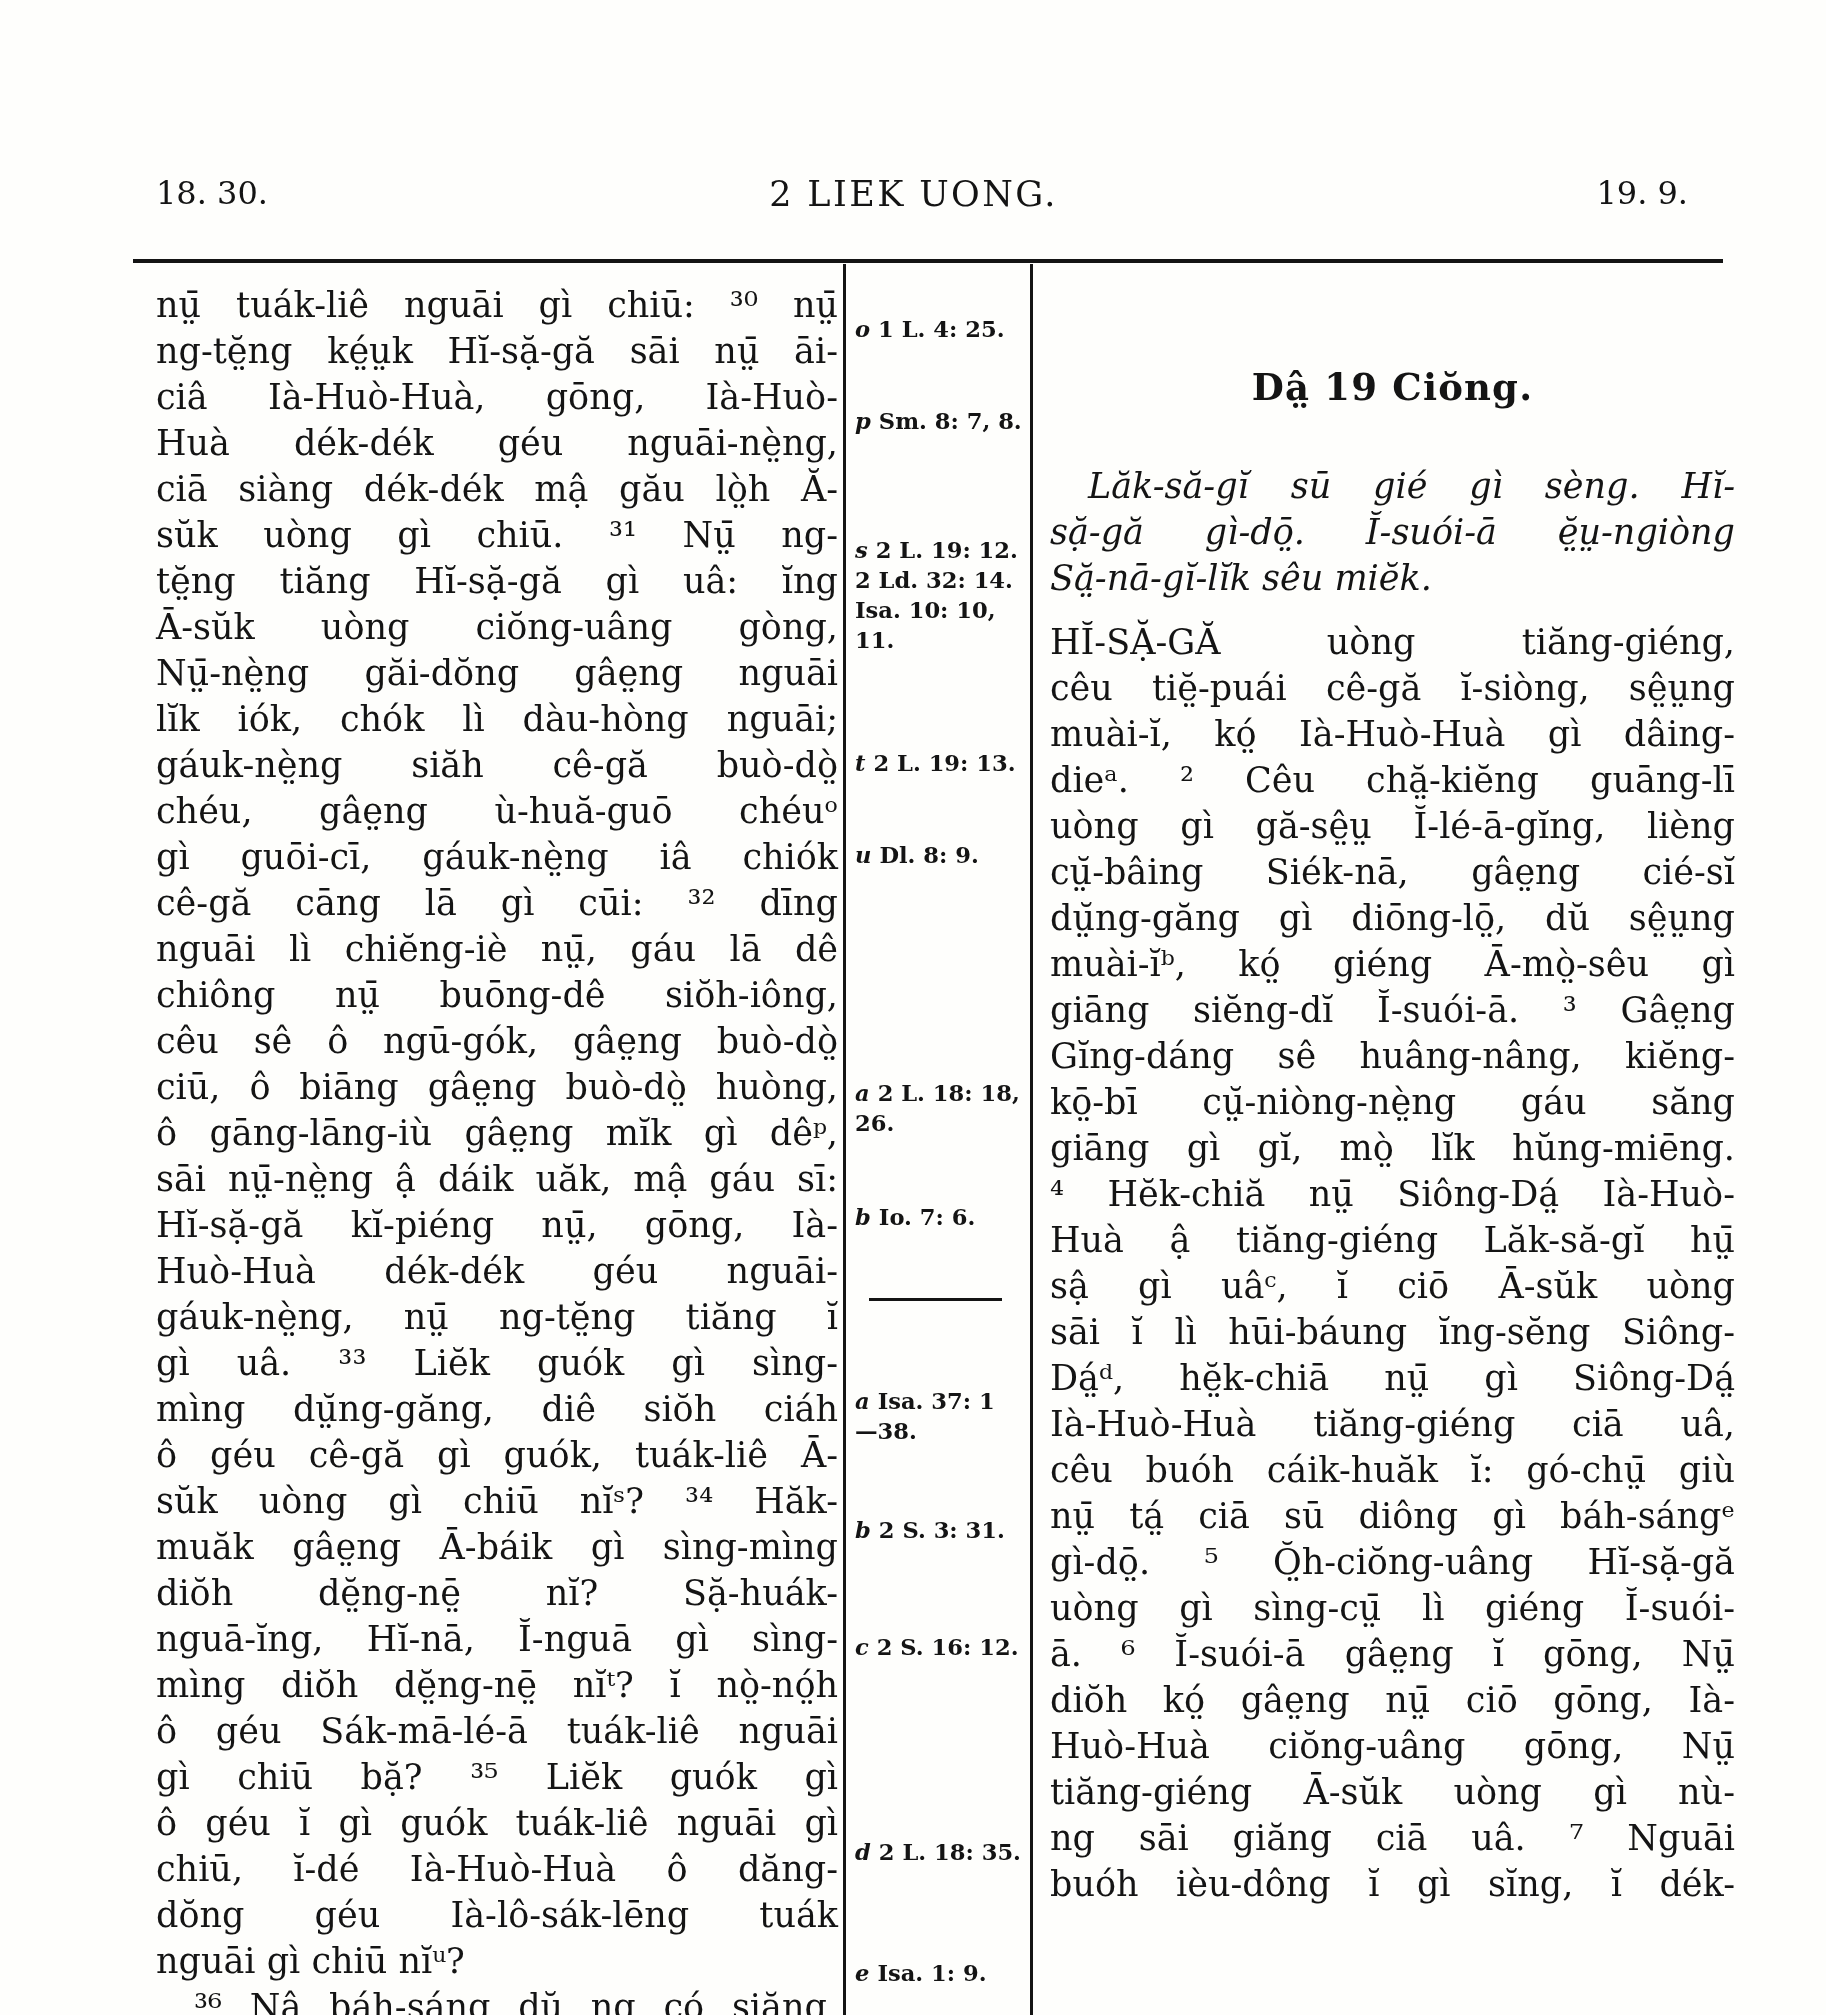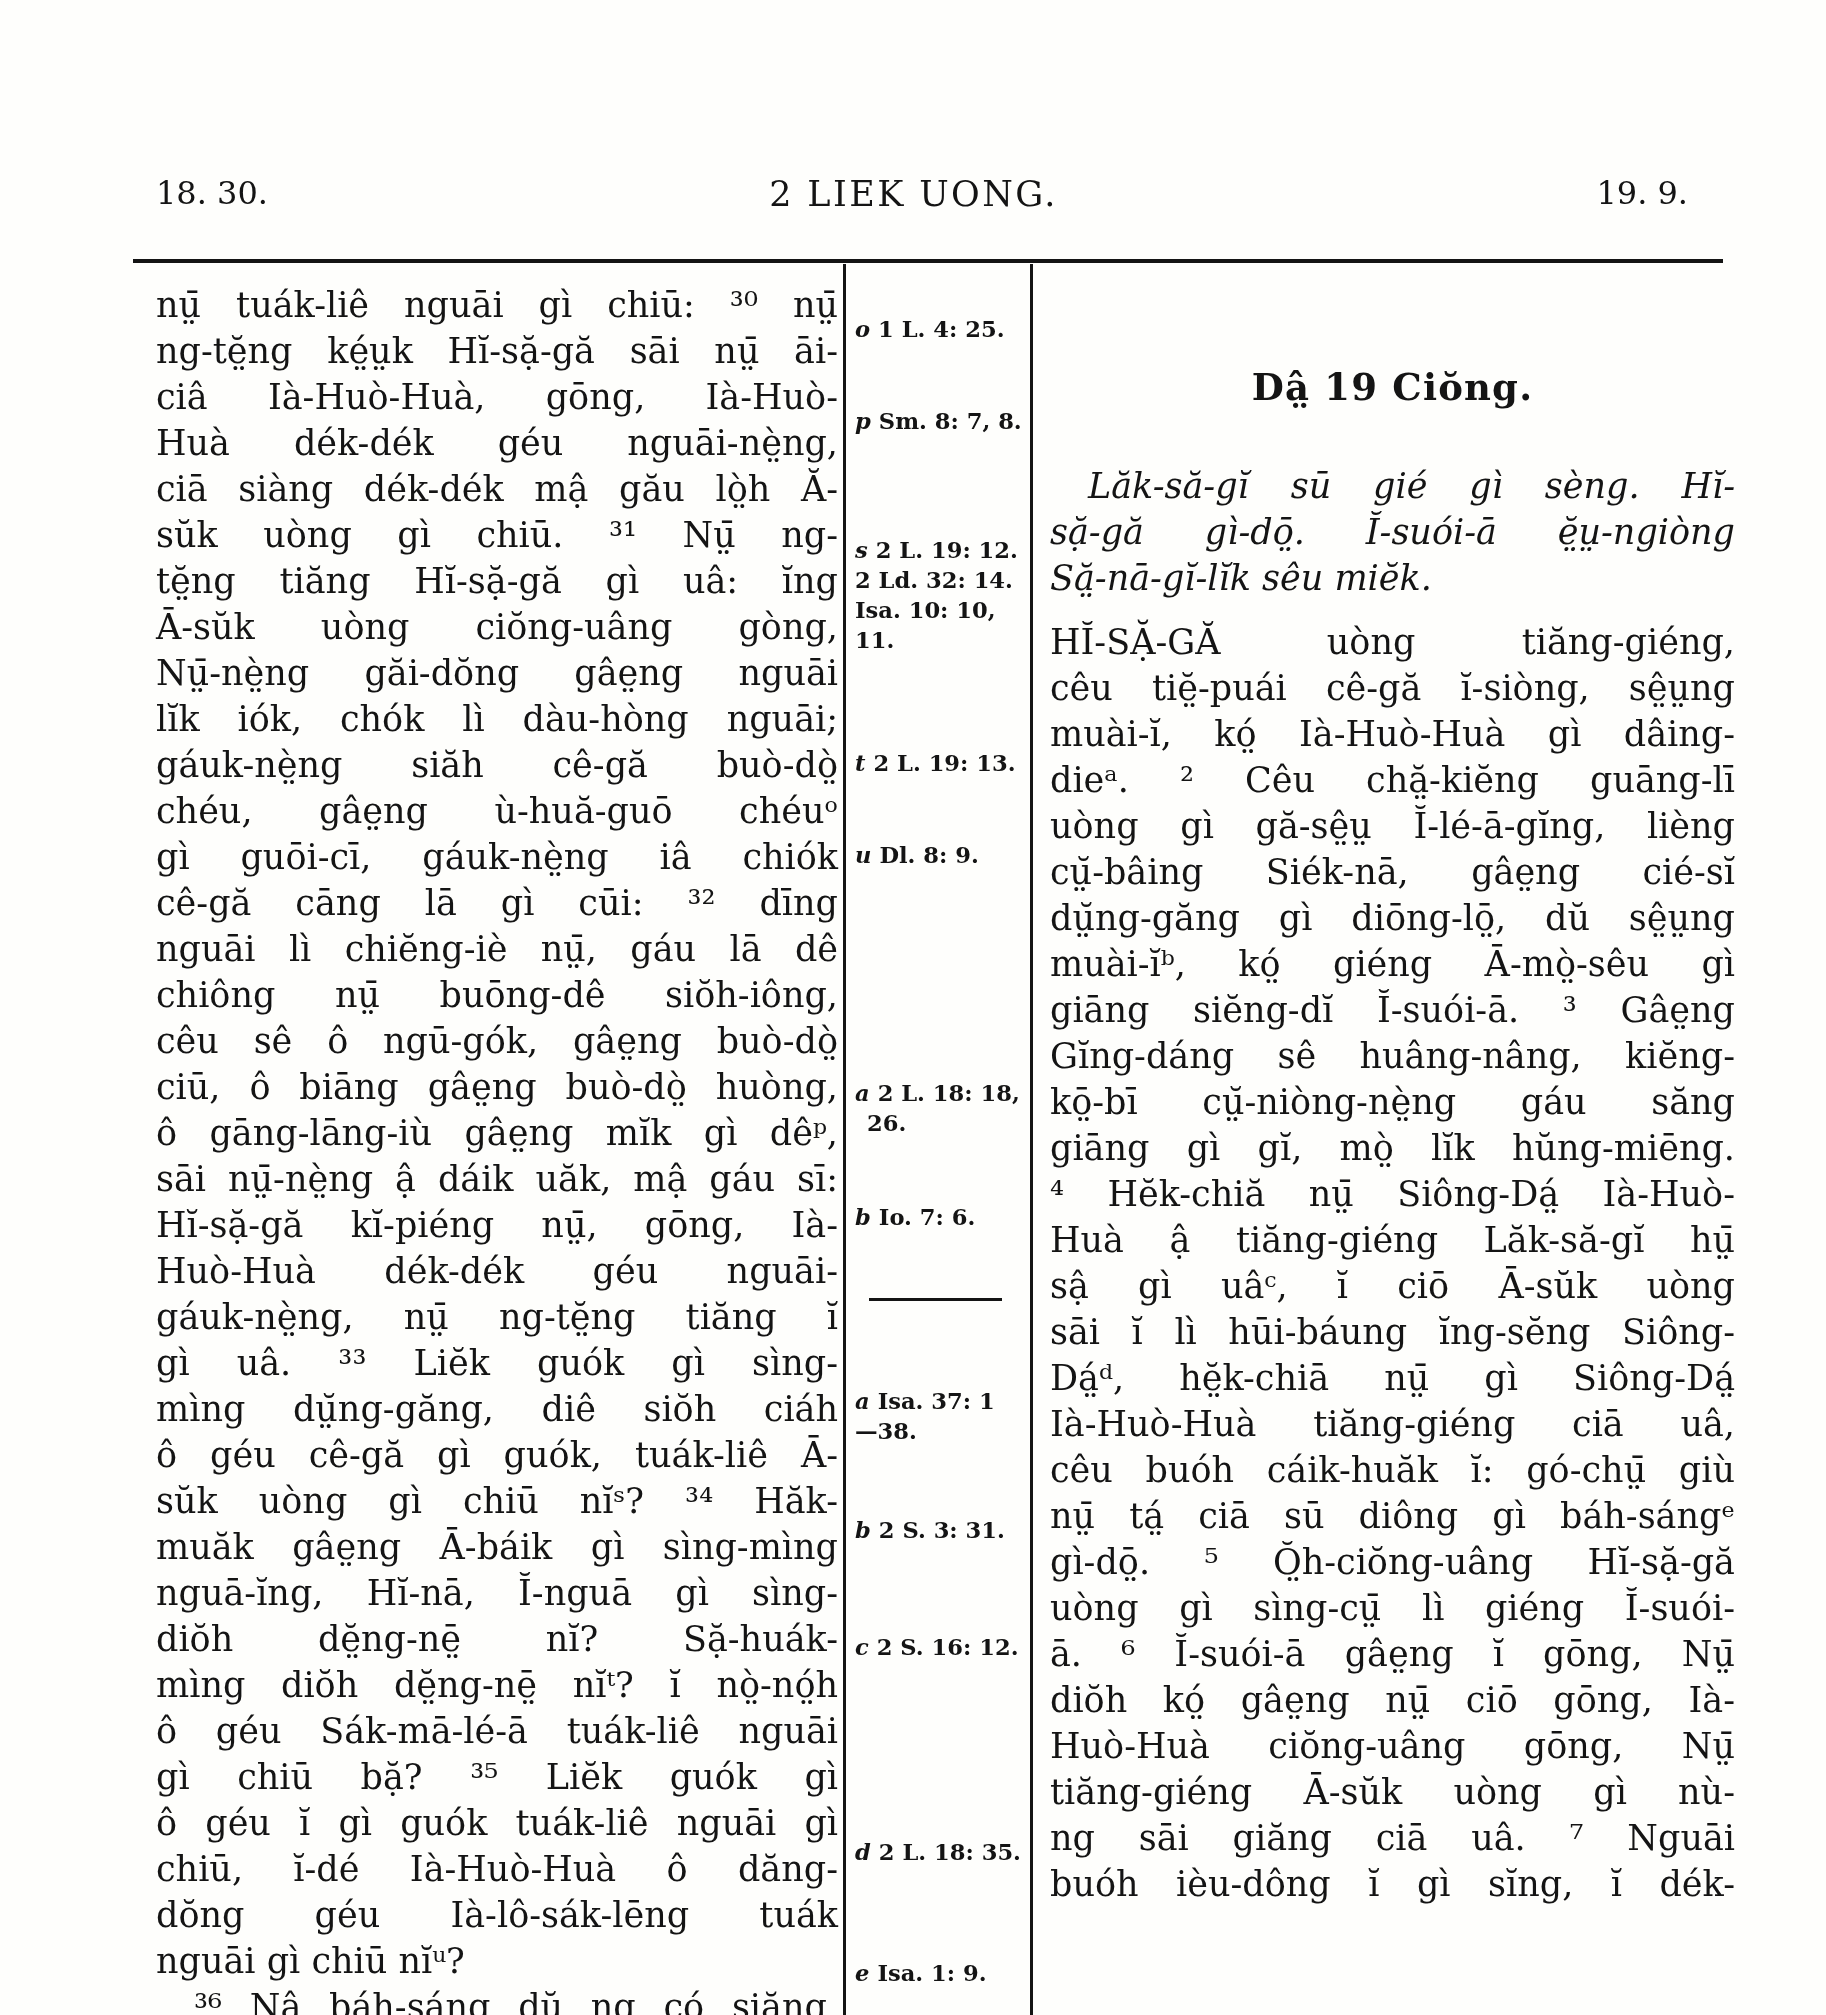--- a/index.html
+++ b/index.html
@@ -66,43 +66,43 @@
       <div class="tline">ô gāng-lāng-iù gâe̤ng mĭk gì dêᵖ,</div>
       <div class="tline">sāi nṳ̄-nè̤ng ậ dáik uăk, mậ gáu sī:</div>
       <div class="tline">Hĭ-sặ-gă kĭ-piéng nṳ̄, gōng, Ià-</div>
       <div class="tline">Huò-Huà dék-dék géu nguāi-</div>
       <div class="tline">gáuk-nè̤ng, nṳ̄ ng-tĕ̤ng tiăng ĭ</div>
       <div class="tline">gì uâ. ³³ Liĕk guók gì sìng-</div>
       <div class="tline">mìng dṳ̆ng-găng, diê siŏh ciáh</div>
       <div class="tline">ô géu cê-gă gì guók, tuák-liê Ā-</div>
       <div class="tline">sŭk uòng gì chiū nĭˢ? ³⁴ Hăk-</div>
       <div class="tline">muăk gâe̤ng Ā-báik gì sìng-mìng</div>
+      <div class="tline">diŏh dĕ̤ng-nē̤ nĭ? Sặ-huák-</div>
       <div class="tline">nguā-ĭng, Hĭ-nā, Ĭ-nguā gì sìng-</div>
-      <div class="tline">diŏh dĕ̤ng-nē̤ nĭ? Sặ-huák-</div>
       <div class="tline">mìng diŏh dĕ̤ng-nē̤ nĭᵗ? ĭ nò̤-nó̤h</div>
       <div class="tline">ô géu Sák-mā-lé-ā tuák-liê nguāi</div>
       <div class="tline">gì chiū bặ? ³⁵ Liĕk guók gì</div>
       <div class="tline">ô géu ĭ gì guók tuák-liê nguāi gì</div>
       <div class="tline">chiū, ĭ-dé Ià-Huò-Huà ô dăng-</div>
       <div class="tline">dŏng géu Ià-lô-sák-lēng tuák</div>
       <div class="tline end">nguāi gì chiū nĭᵘ?</div>
       <div class="tline ind">³⁶ Nâ báh-sáng dŭ ng có̤ siăng,</div>
     </div>
 
   <div class="refcol" id="ref-col">
       <div class="ref" style="margin-top: 48px;"><span class="lbl">o</span><span>1 L. 4: 25.</span></div>
       <div class="ref" style="margin-top: 62px;"><span class="lbl">p</span><span>Sm. 8: 7, 8.</span></div>
       <div class="ref" style="margin-top: 99px;"><span class="lbl">s</span><span>2 L. 19: 12.</span></div>
       <div class="ref" style="margin-top: 0px;"><span>2 Ld. 32: 14.</span></div>
       <div class="ref" style="margin-top: 0px;"><span>Isa. 10: 10,</span></div>
       <div class="ref" style="margin-top: 0px;"><span>11.</span></div>
       <div class="ref" style="margin-top: 93px;"><span class="lbl">t</span><span>2 L. 19: 13.</span></div>
       <div class="ref" style="margin-top: 62px;"><span class="lbl">u</span><span>Dl. 8: 9.</span></div>
       <div class="ref" style="margin-top: 208px;"><span class="lbl">a</span><span>2 L. 18: 18,</span></div>
-      <div class="ref" style="margin-top: 0px; margin-left: 12px;"><span>26.</span></div>
+      <div class="ref" style="margin-top: 0px;"><span>26.</span></div>
       <div class="ref" style="margin-top: 64px;"><span class="lbl">b</span><span>Io. 7: 6.</span></div>
       <div class="ref-rule" style="margin-top: 66px;"></div>
       <div class="ref" style="margin-top: 85px;"><span class="lbl">a</span><span>Isa. 37: 1</span></div>
       <div class="ref" style="margin-top: 0px;"><span>—38.</span></div>
       <div class="ref" style="margin-top: 69px;"><span class="lbl">b</span><span>2 S. 3: 31.</span></div>
       <div class="ref" style="margin-top: 87px;"><span class="lbl">c</span><span>2 S. 16: 12.</span></div>
       <div class="ref" style="margin-top: 175px;"><span class="lbl">d</span><span>2 L. 18: 35.</span></div>
       <div class="ref" style="margin-top: 91px;"><span class="lbl">e</span><span>Isa. 1: 9.</span></div>
     </div>
 

